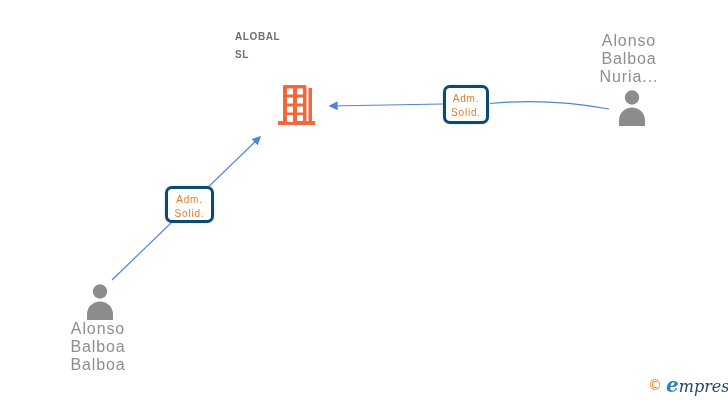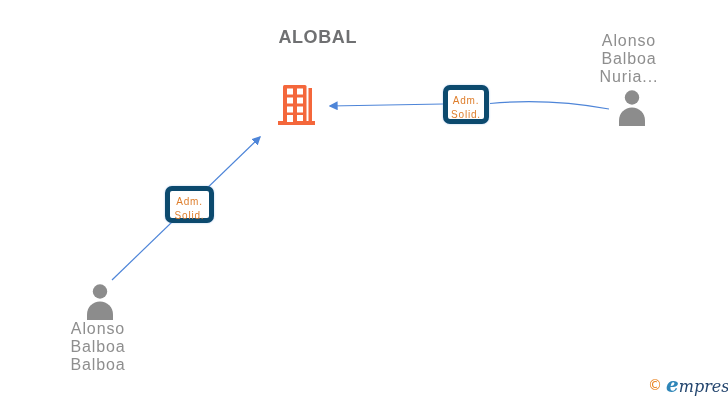--- a/index.html
+++ b/index.html
@@ -16,25 +16,25 @@
     left: 0; top: 0;
     width: 728px; height: 400px;
     z-index: 1;
   }
   .name { display: block; }
 
   
   .company-name {
     position: absolute;
     left: 235px; top: 28px; width: 122px;
-    font-size: 18px; font-weight: bold;
+    font-size: 10px; font-weight: bold;
     color: #6F7072;
     letter-spacing: 0.6px;
     line-height: 18px;
-    text-align: right;
+    text-align: left;
     z-index: 2;
     cursor: pointer;
   }
   .building-wrap {
     position: absolute;
     left: 278px; top: 84px; width: 38px; height: 42px;
     z-index: 2; cursor: pointer;
   }
 
   
@@ -54,21 +54,21 @@
   .person-jose-name { left: 577px; top: 32px; }
   .person-jose-icon { left: 617px; top: 90px; }
   .person-nuria-icon { left: 85px; top: 284px; }
   .person-nuria-name { left: 46px; top: 320px; }
 
   
   .edge-label {
     position: absolute;
     box-sizing: border-box;
     background: #ffffff;
-    border: 5px solid #0c4a6e;
+    border: 3px solid #0c4a6e;
     border-radius: 7px;
     box-shadow: 0 0 2px rgba(150, 185, 235, 0.8);
     color: #DE7E2C;
     font-size: 10px;
     letter-spacing: 0.8px;
     line-height: 14px;
     text-align: center;
     padding-top: 4px;
     z-index: 3;
     cursor: pointer;
@@ -117,20 +117,21 @@
         <path d="M0,0 L10,5 L0,10 Z" fill="#4E85D8"></path>
       </marker>
     </defs>
     <path d="M112,280 L260,137" fill="none" stroke="#4E85D8" stroke-width="1.2" marker-end="url(#arrow)"></path>
     <path d="M609,109 Q548,98 490,103.5" fill="none" stroke="#4E85D8" stroke-width="1.2"></path>
     <path d="M443,104 L330,106" fill="none" stroke="#4E85D8" stroke-width="1.2" marker-end="url(#arrow)"></path>
   </svg>
 
   <div class="company-name">
     <span class="name">ALOBAL</span>
+    <span class="name">SL</span>
   </div>
   <div class="building-wrap">
     <svg width="38" height="42" viewBox="0 0 38 42">
       <rect x="0" y="37" width="37" height="4" fill="#F4673B"></rect>
       <rect x="5" y="1" width="23.5" height="37" rx="1.5" fill="#F4673B"></rect>
       <rect x="30.5" y="4" width="3.5" height="34" fill="#F4673B"></rect>
       <rect x="9" y="4.5" width="6" height="6" fill="#ffffff"></rect>
       <rect x="19" y="4.5" width="6" height="6" fill="#ffffff"></rect>
       <rect x="9" y="13.5" width="6" height="6" fill="#ffffff"></rect>
       <rect x="19" y="13.5" width="6" height="6" fill="#ffffff"></rect>

